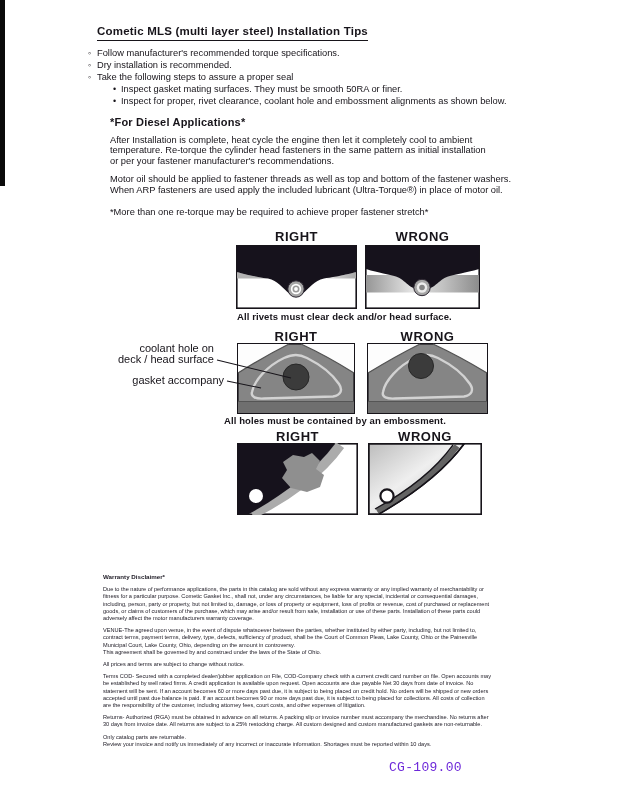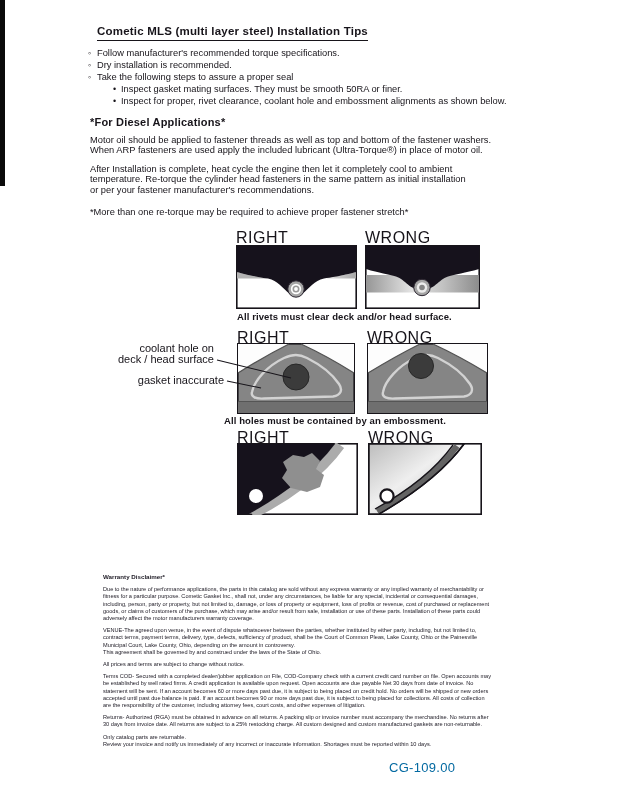--- a/index.html
+++ b/index.html
@@ -16,36 +16,36 @@
     margin:0;font-size:11.5px;font-weight:bold;letter-spacing:.2px;
     border-bottom:1.6px solid #17141a;padding-bottom:2.5px;display:inline-block;
   }
 
   ul.tips{list-style:none;margin:0;padding:0;position:absolute;left:88px;top:47px;width:480px;}
   ul.tips li{display:flex;align-items:flex-start;font-size:9.3px;line-height:12px;}
   ul.tips li .glyph{width:9px;flex:0 0 9px;font-size:9px;line-height:12px;}
   ul.tips li.lvl1{margin-left:25px;}
   ul.tips li.lvl1 .glyph{width:8px;flex:0 0 8px;}
 
-  .diesel{position:absolute;left:90px;top:116px;width:436px;}
+  .diesel{position:absolute;left:110px;top:116px;width:436px;}
   .diesel h2{margin:0 0 7px 0;font-size:11px;font-weight:bold;letter-spacing:.2px;}
   .diesel p{margin:0 0 8px 0;font-size:9.3px;line-height:10.4px;white-space:pre-line;}
   .diesel p.note{margin-top:12px;}
 
-  .dlabel{position:absolute;font-size:16px;font-weight:normal;letter-spacing:.5px;text-align:left;}
+  .dlabel{position:absolute;font-size:13px;font-weight:bold;letter-spacing:.5px;text-align:center;}
   .dbox{position:absolute;display:block;}
   .caption{position:absolute;font-size:9.5px;font-weight:bold;letter-spacing:.1px;white-space:pre-line;line-height:11px;}
   .ann{position:absolute;font-size:11px;line-height:10.6px;text-align:right;white-space:pre-line;}
   .ann-lines{position:absolute;left:0;top:0;pointer-events:none;}
 
   .warranty{position:absolute;left:103px;top:573px;width:413px;}
   .warranty .whead{margin:0 0 6px 0;font-size:6.2px;font-weight:bold;}
   .warranty p{margin:0 0 5px 0;font-size:5.6px;line-height:7.2px;white-space:pre-line;color:#23202a;}
 
-  .doc-code{position:absolute;left:389px;top:760px;font-size:13px;letter-spacing:.3px;color:#0369a1;}
+  .doc-code{position:absolute;left:389px;top:760px;font-size:13px;letter-spacing:.3px;color:#6d28d9;font-family:Liberation Mono, monospace;}
 </style>
 </head>
 <body>
 
 <div class="page">
 
   <div class="edge-bar"></div>
 
   <div class="title-wrap">
     <h1>Cometic MLS (multi layer steel) Installation Tips</h1>
@@ -69,25 +69,25 @@
       <span>Inspect gasket mating surfaces.  They must be smooth 50RA or finer.</span>
     </li>
     <li class="lvl1">
       <span class="glyph">•</span>
       <span>Inspect for proper, rivet clearance, coolant hole and embossment alignments as shown below.</span>
     </li>
   </ul>
 
   <div class="diesel">
     <h2>*For Diesel Applications*</h2>
-    <p>Motor oil should be applied to fastener threads as well as top and bottom of the fastener washers.
-When ARP fasteners are used apply the included lubricant (Ultra-Torque®) in place of motor oil.</p>
     <p>After Installation is complete, heat cycle the engine then let it completely cool to ambient
 temperature. Re-torque the cylinder head fasteners in the same pattern as initial installation
 or per your fastener manufacturer's recommendations.</p>
+    <p>Motor oil should be applied to fastener threads as well as top and bottom of the fastener washers.
+When ARP fasteners are used apply the included lubricant (Ultra-Torque®) in place of motor oil.</p>
     <p class="note">*More than one re-torque may be required to achieve proper fastener stretch*</p>
   </div>
 
   <div class="dlabel" style="left:236px;top:229px;width:121px">RIGHT</div>
   <div class="dlabel" style="left:365px;top:229px;width:115px">WRONG</div>
 
   <svg class="dbox" style="left:236px;top:245px" width="121" height="64" viewBox="0 0 121 64">
     <defs>
       <linearGradient id="g1" x1="0" y1="0" x2="1" y2="0">
         <stop offset="0" stop-color="#e6e6e6"></stop>
@@ -120,21 +120,21 @@
     <circle cx="57" cy="42.5" r="2.8" fill="#848484"></circle>
   </svg>
 
   <div class="caption" style="left:237px;top:311px">All rivets must clear deck and/or head surface.</div>
 
   <div class="dlabel" style="left:237px;top:329px;width:118px">RIGHT</div>
   <div class="dlabel" style="left:367px;top:329px;width:121px">WRONG</div>
 
   <div class="ann" style="left:98px;top:343px;width:116px">coolant hole on
 deck / head surface</div>
-  <div class="ann" style="left:98px;top:375px;width:126px">gasket inaccurate</div>
+  <div class="ann" style="left:98px;top:375px;width:126px">gasket accompany</div>
 
   <svg class="dbox" style="left:237px;top:343px" width="118" height="71" viewBox="0 0 118 71">
     <rect x="0.8" y="0.8" width="116.4" height="69.4" fill="#858585" stroke="#17141a" stroke-width="1.6"></rect>
     <rect x="1" y="58.5" width="116" height="11.5" fill="#6f6f6f"></rect>
     <path d="M1,58.5 H117" stroke="#555555" stroke-width="1"></path>
     <path d="M1,1 H52 Q28,13 1,30 Z" fill="#fdfdfd"></path>
     <path d="M52,1 Q28,13 1,30" stroke="#525252" stroke-width="1.3" fill="none"></path>
     <path d="M117,1 H64 Q90,13 117,30 Z" fill="#fdfdfd"></path>
     <path d="M64,1 Q90,13 117,30" stroke="#525252" stroke-width="1.3" fill="none"></path>
     <path d="M15,49 C17,38 30,23 47,15 C56,11 62,11 70,15 C84,22 96,32 102,41 C106,47 104,52 96,53.5 L27,55.5 C19,56 13.6,54 15,49 Z" stroke="#d2d2d2" stroke-width="2.4" fill="none"></path>

